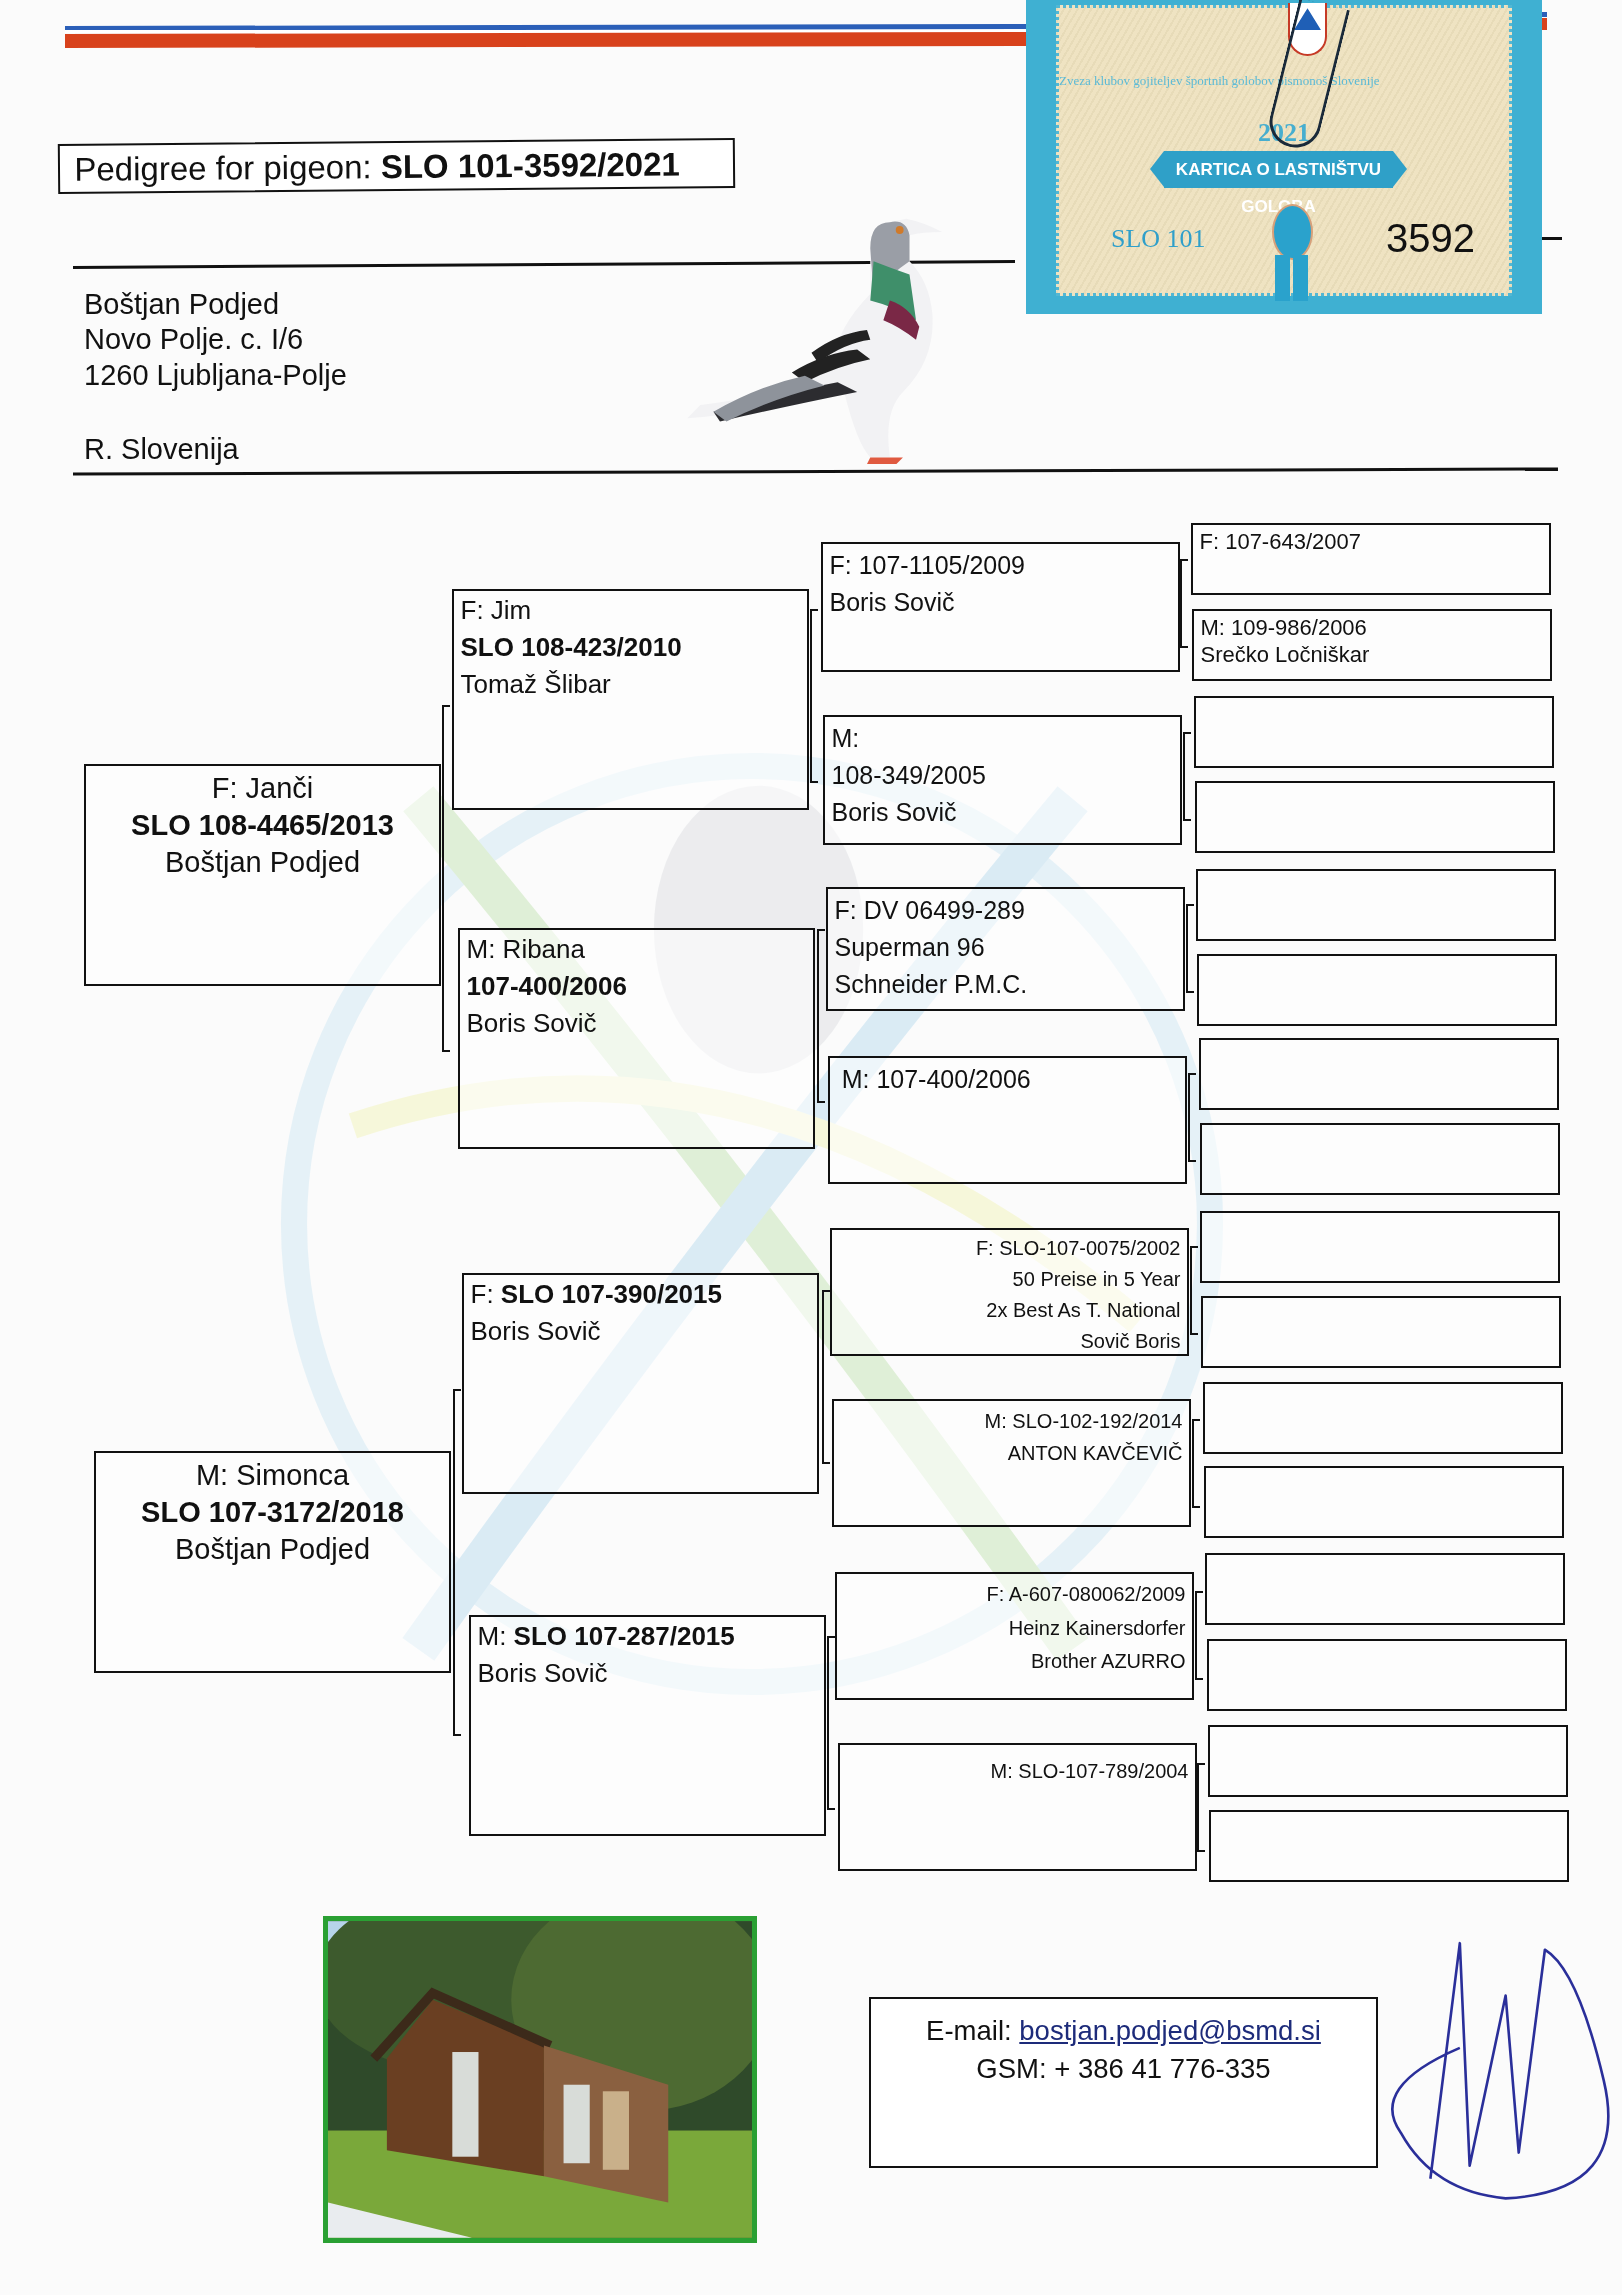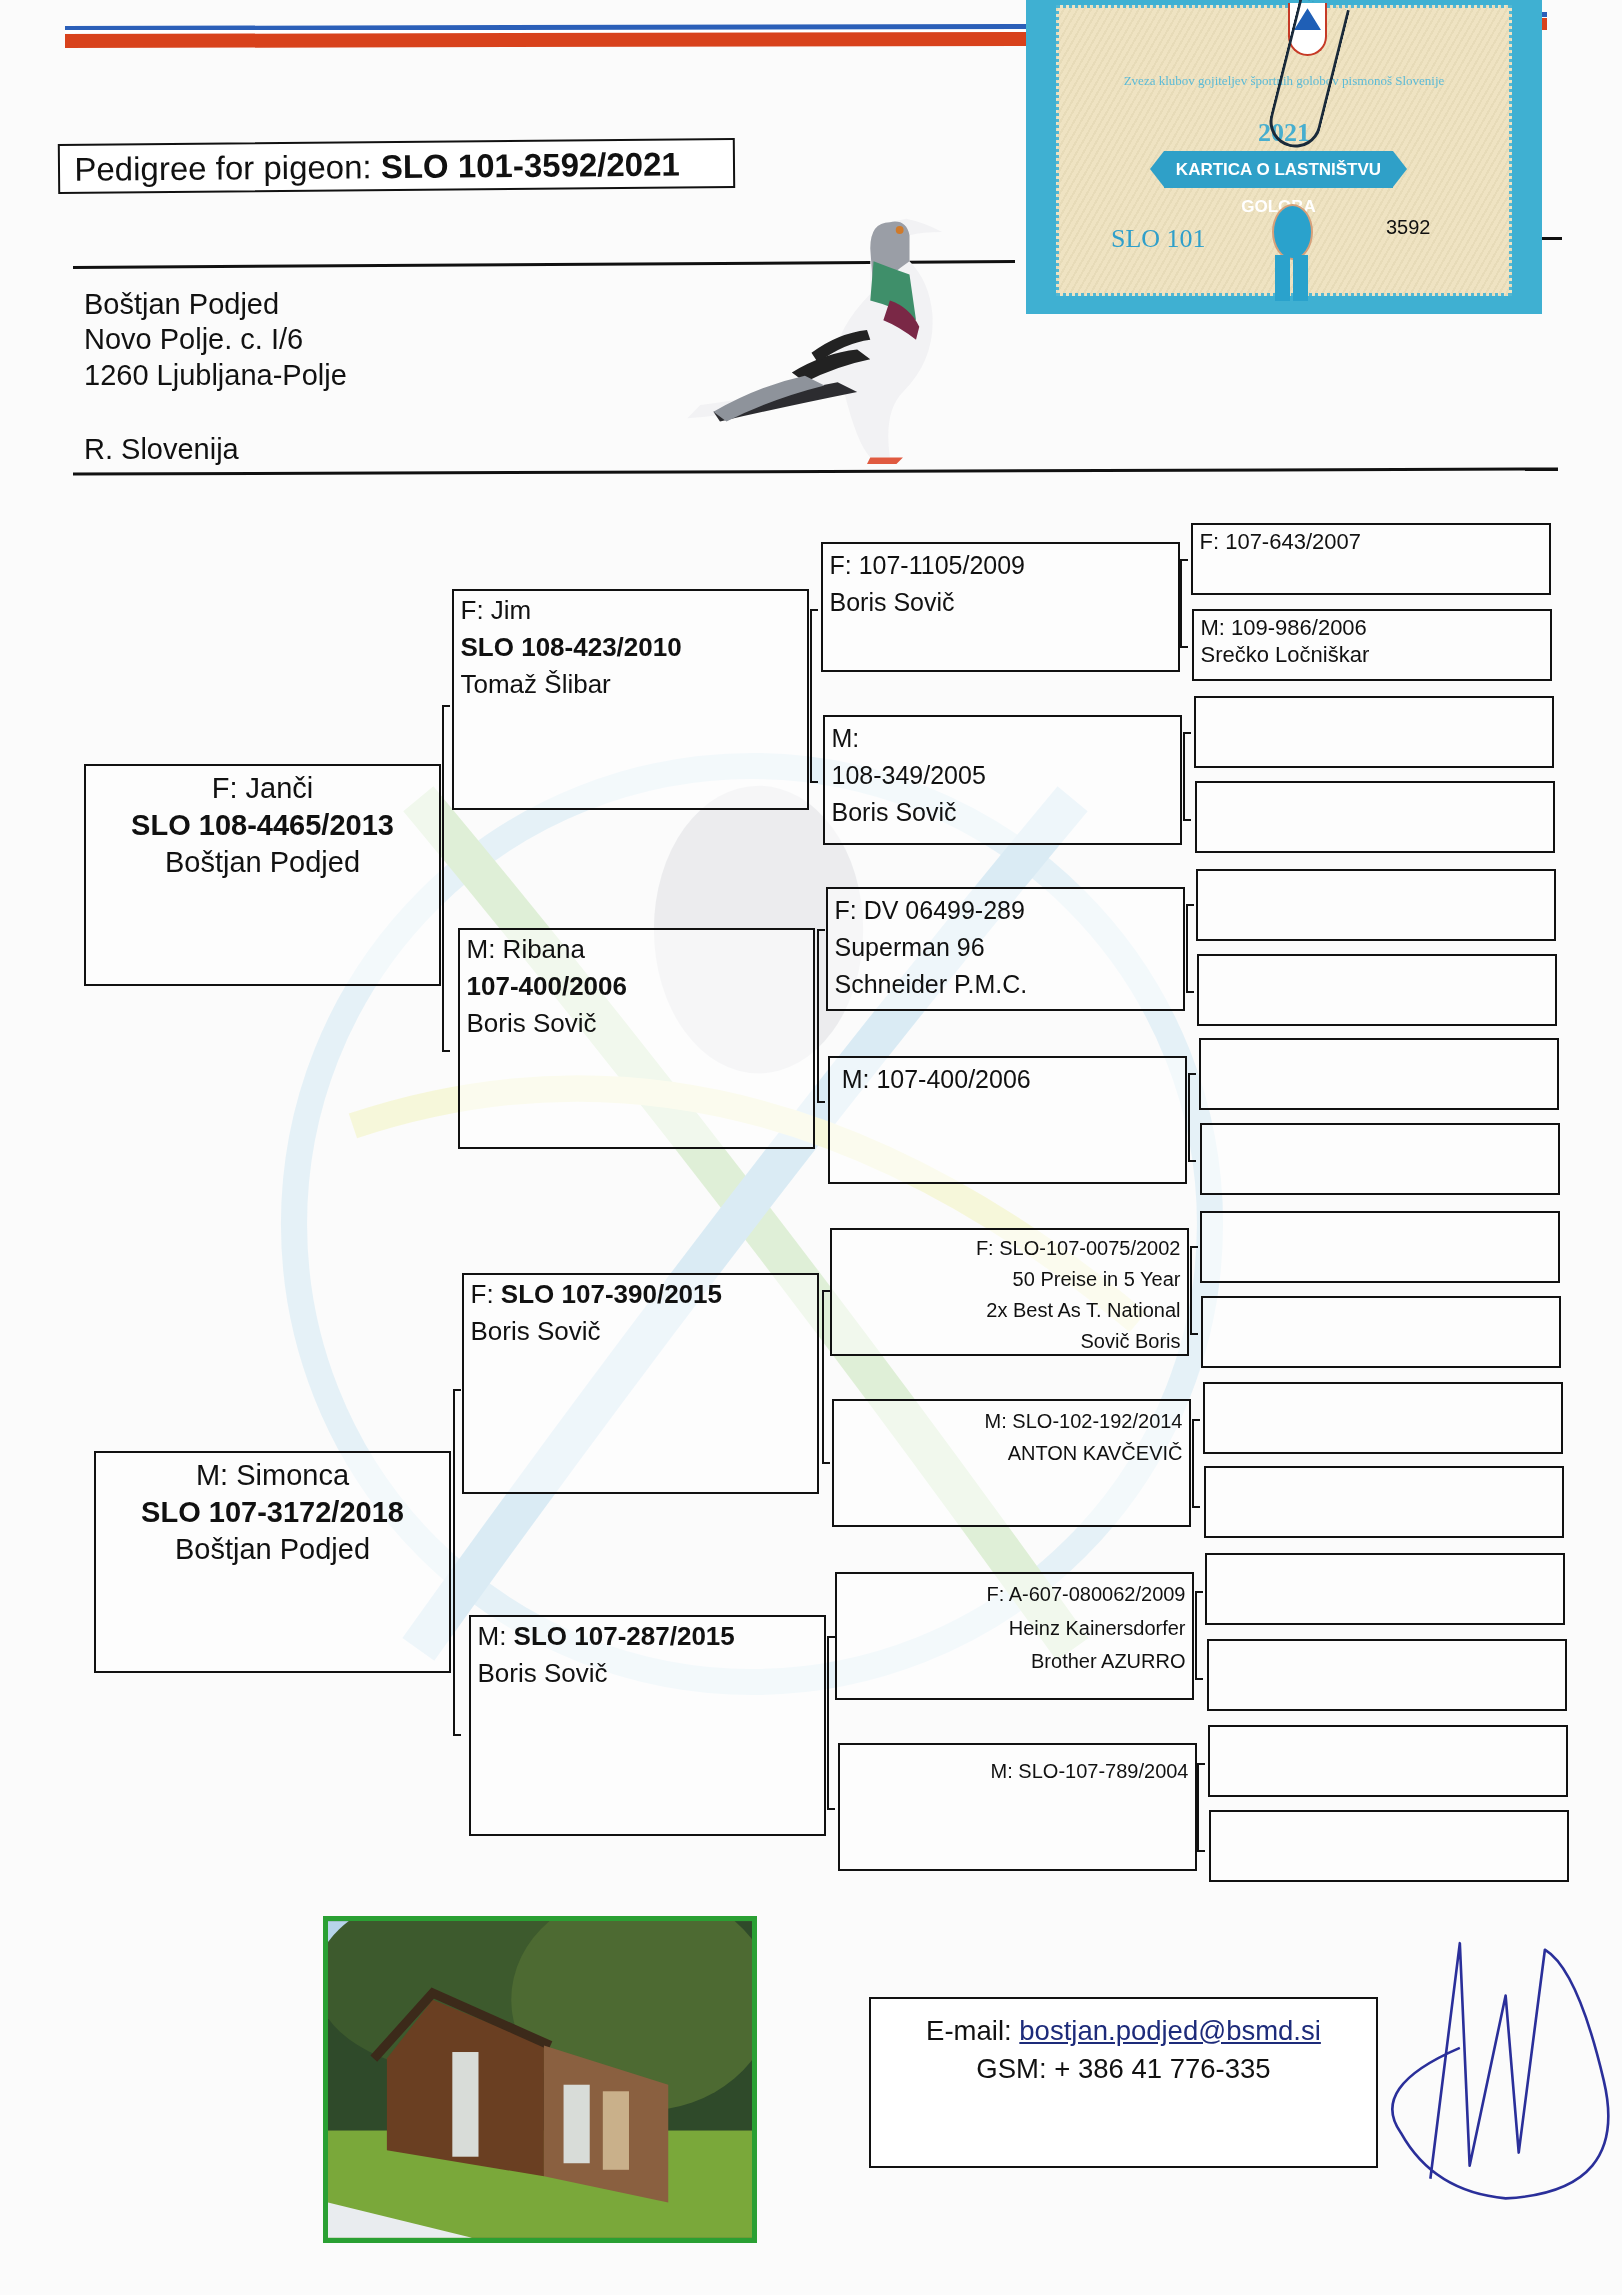--- a/index.html
+++ b/index.html
@@ -30,34 +30,34 @@
   
   .card {
     left: 1026px; top: 0; width: 516px; height: 314px;
     background: #3fb0d2; box-sizing: border-box;
   }
   .card-inner {
     position: absolute; left: 30px; top: 5.2px; right: 30px; bottom: 18.3px;
     background: repeating-linear-gradient(120deg, #efe3c2 0 3.9px, #e7dbb8 3.9px 5.9px);
     border: 3.9px dotted #52b7d4;
   }
-  .card-title { position:absolute; left: 0; right: 0; top: 65px; text-align:center; color:#5bbad6; font-size: 13px; font-family: "Liberation Serif", serif; }
+  .card-title { position:absolute; left: 0; right: 0; top: 65px; text-align:left; color:#5bbad6; font-size: 13px; font-family: "Liberation Serif", serif; }
   .card-year { position:absolute; left: 0; right: 0; top: 110px; text-align:center; color:#47aecf; font-size: 26px; font-weight: bold; font-family: "Liberation Serif", serif; }
   .card-banner {
     position:absolute; left: 105px; width: 229px; top: 143px; height: 37px;
     background:#2fa0c8; color:#fff; font-weight:bold; font-size: 17px; text-align:center; line-height:37px;
     font-family: "Liberation Sans", sans-serif;
   }
   .card-banner:before, .card-banner:after {
     content:""; position:absolute; top:0; border-top:18.3px solid transparent; border-bottom:18.3px solid transparent;
   }
   .card-banner:before { left:-14.4px; border-right:14.4px solid #2fa0c8; }
   .card-banner:after { right:-14.4px; border-left:14.4px solid #2fa0c8; }
   .card-slo { position:absolute; left: 52px; top: 216px; color:#2f9fca; font-size: 26px; font-family: "Liberation Serif", serif; }
-  .card-num { position:absolute; left: 327px; top: 208px; color:#111; font-size: 20px; font-family: "Liberation Sans", sans-serif; }
+  .card-num { position:absolute; left: 327px; top: 208px; color:#111; font-size: 40px; font-family: "Liberation Sans", sans-serif; }
   .card-medal { position:absolute; left: 213px; top: 196px; width: 37px; height: 52px; border-radius: 50%; background:#2aa2cc; border: 2.6px solid #d6a07a; }
   .card-ribbon { position:absolute; left: 216px; top: 247px; width: 33px; height: 46px; background: linear-gradient(90deg, #2aa2cc 45%, transparent 45% 55%, #2aa2cc 55%); }
   .card-crest { position:absolute; left: 229px; top: -5.2px; width: 35px; height: 51px; background:#fff; border: 2.6px solid #c63a26; border-top:none; border-radius: 0 0 19.6px 19.6px; }
   .card-crest:before { content:""; position:absolute; left:3.9px; right:3.9px; top:5.2px; height: 22px; background:#1f5fb6; clip-path: polygon(0 100%, 30% 40%, 50% 0, 70% 40%, 100% 100%); }
   .clip { position:absolute; left: 222px; top: -6.5px; width: 46px; height: 144px; border: 3.9px solid #1a2a3a; border-top: none; border-radius: 0 0 26px 26px; transform: rotate(14deg); }
 
   
   .wm { left: 222px; top: 537px; width: 1060px; height: 1374px; opacity: 0.22; }
 
   

